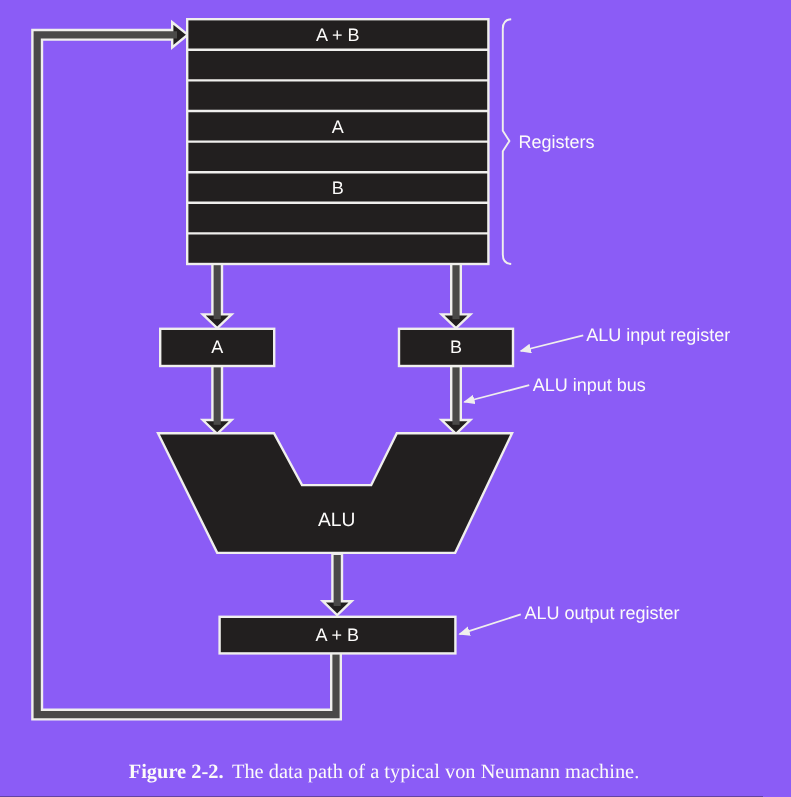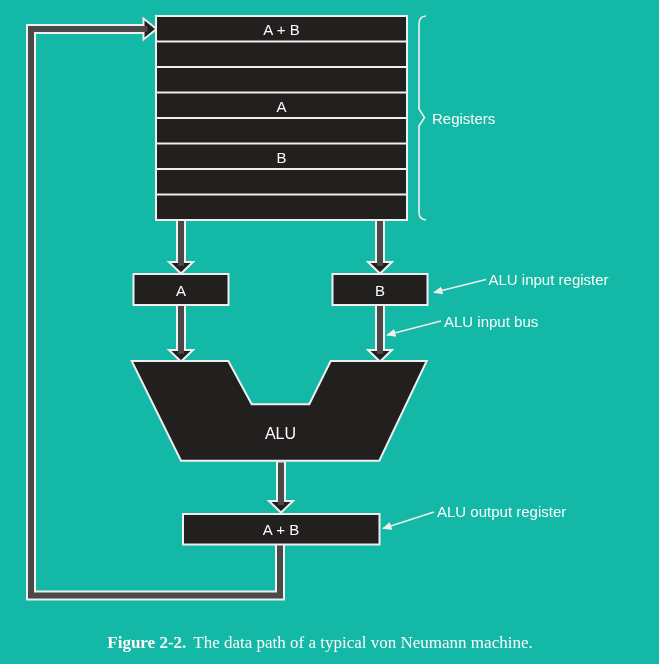--- a/index.html
+++ b/index.html
@@ -1,20 +1,20 @@
 <!DOCTYPE html>
 <html><head>
 <meta charset="utf-8">
 <style>
   html, body { margin: 0; padding: 0; background: #221f1f; }
   .stage {
     position: relative;
     width: 659px;
     height: 664px;
-    background: #14b8a6;
+    background: #8b5cf6;
     overflow: hidden;
     font-family: "Liberation Sans", sans-serif;
   }
   svg { display: block; }
   .hairline   { stroke: #f0efed; stroke-width: 2; fill: none; }
   .boxfill    { fill: #221f1f; stroke: #f0efed; stroke-width: 2; }
   .shaft-w    { stroke: #f0efed; stroke-width: 10; fill: none; stroke-linejoin: miter; }
   .shaft-g    { stroke: #4a4948; stroke-width: 6;  fill: none; stroke-linejoin: miter; }
   .head       { fill: #221f1f; stroke: #f0efed; stroke-width: 2; stroke-linejoin: miter; }
   .brace      { stroke: #f0efed; stroke-width: 1.6; fill: none; }

